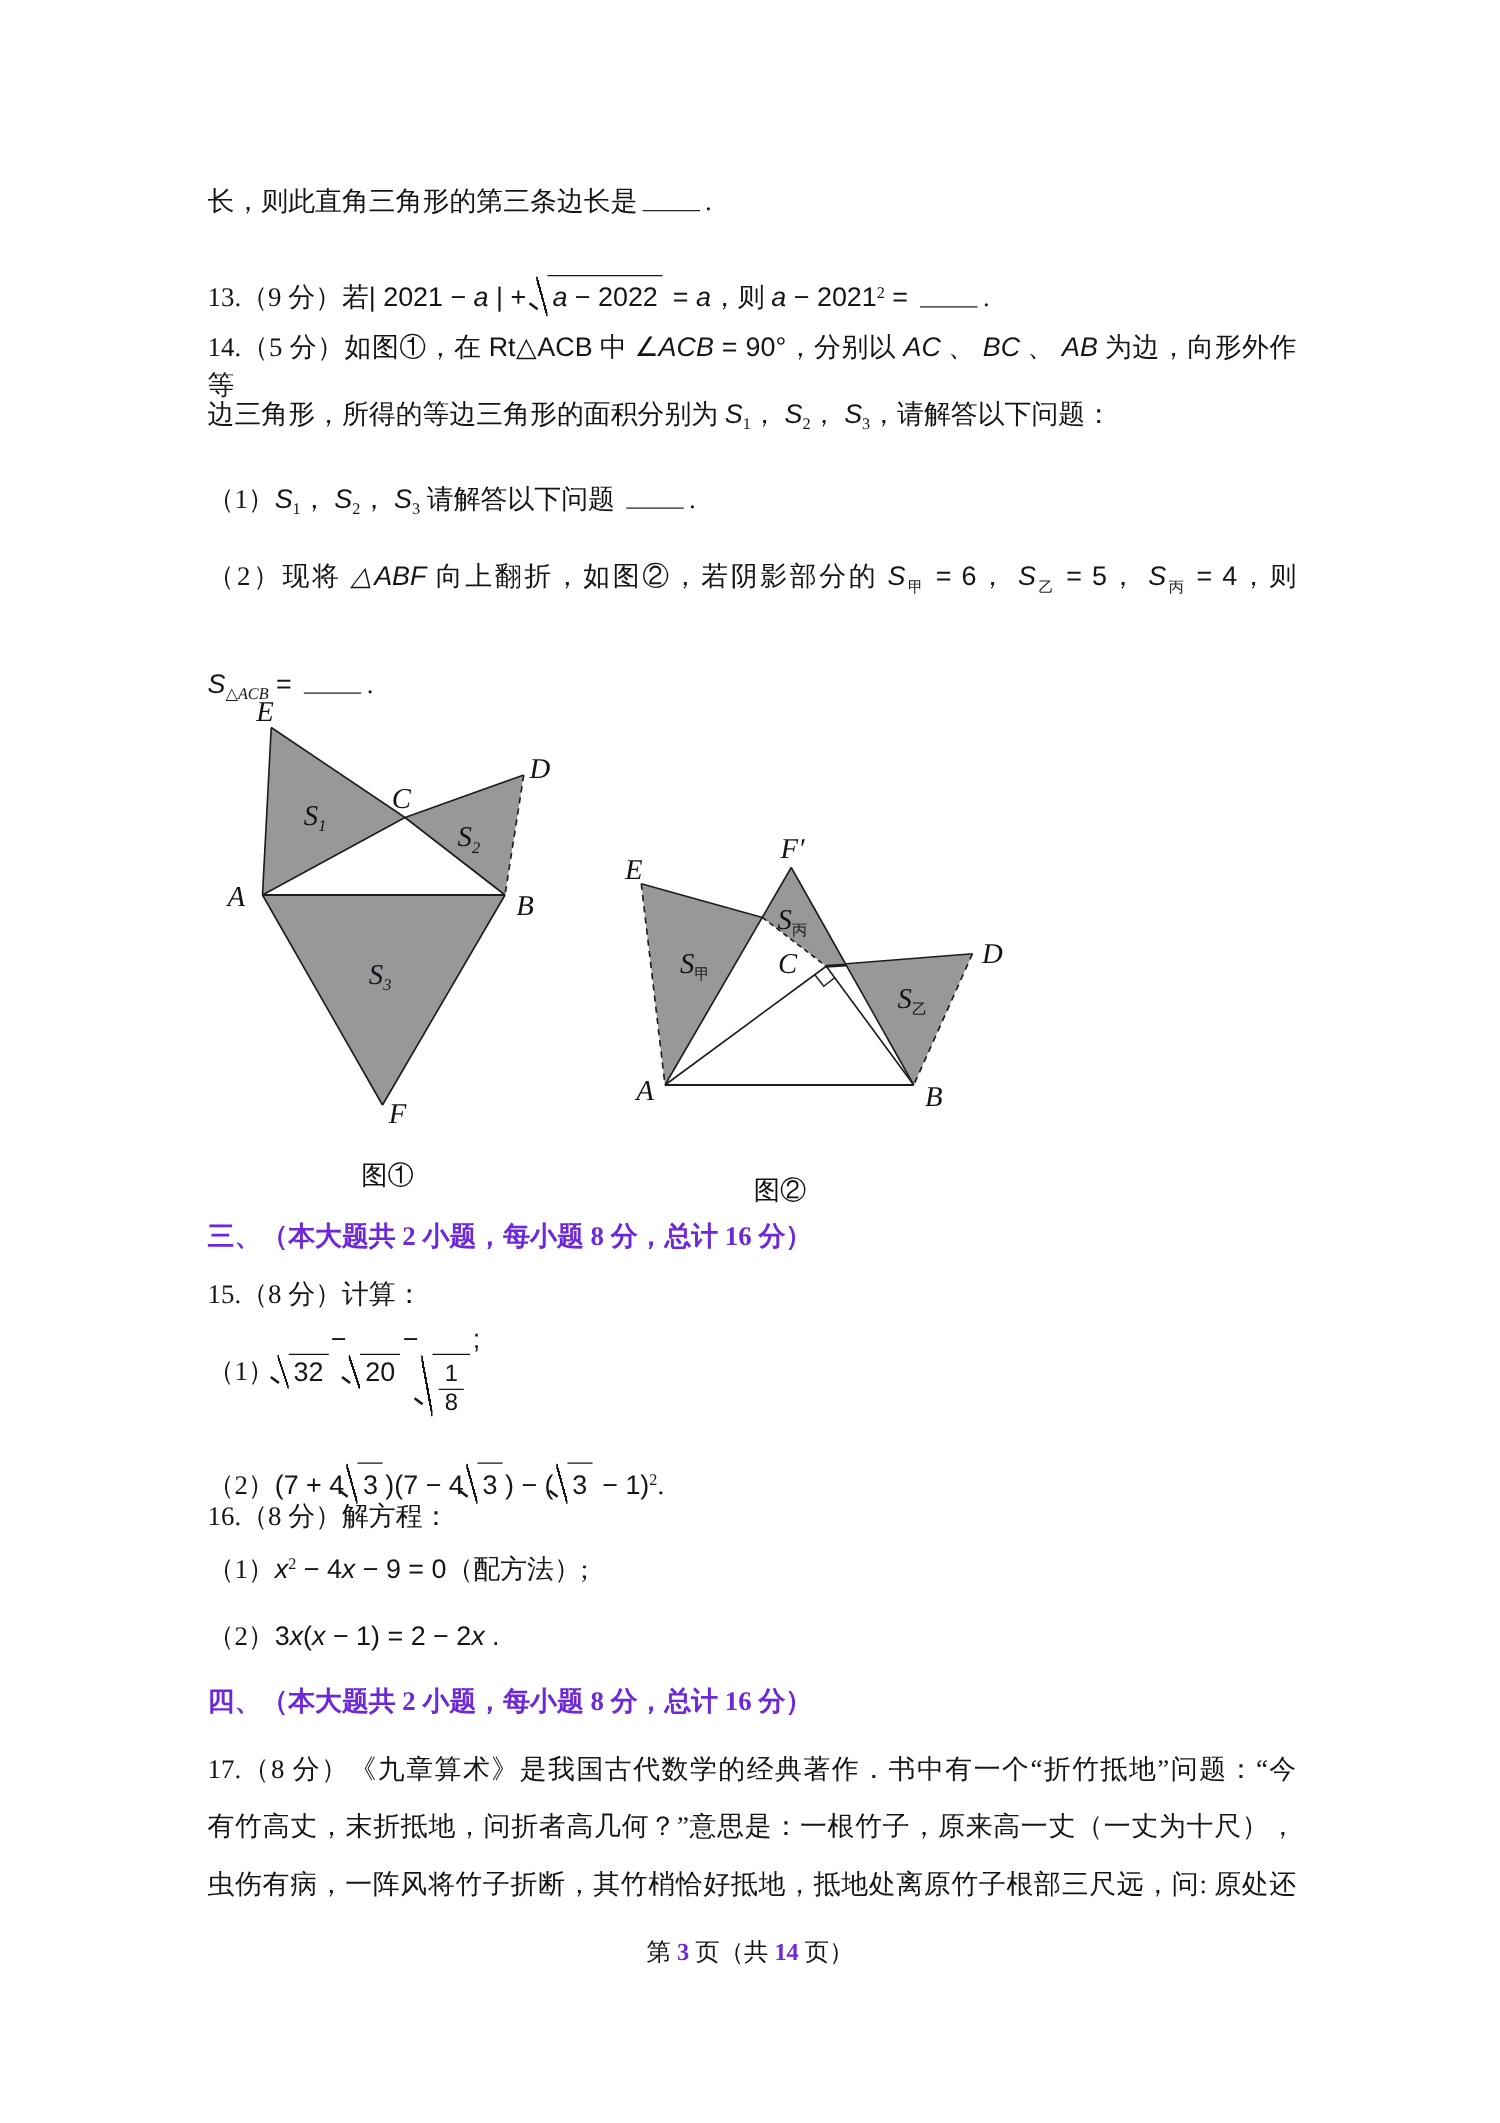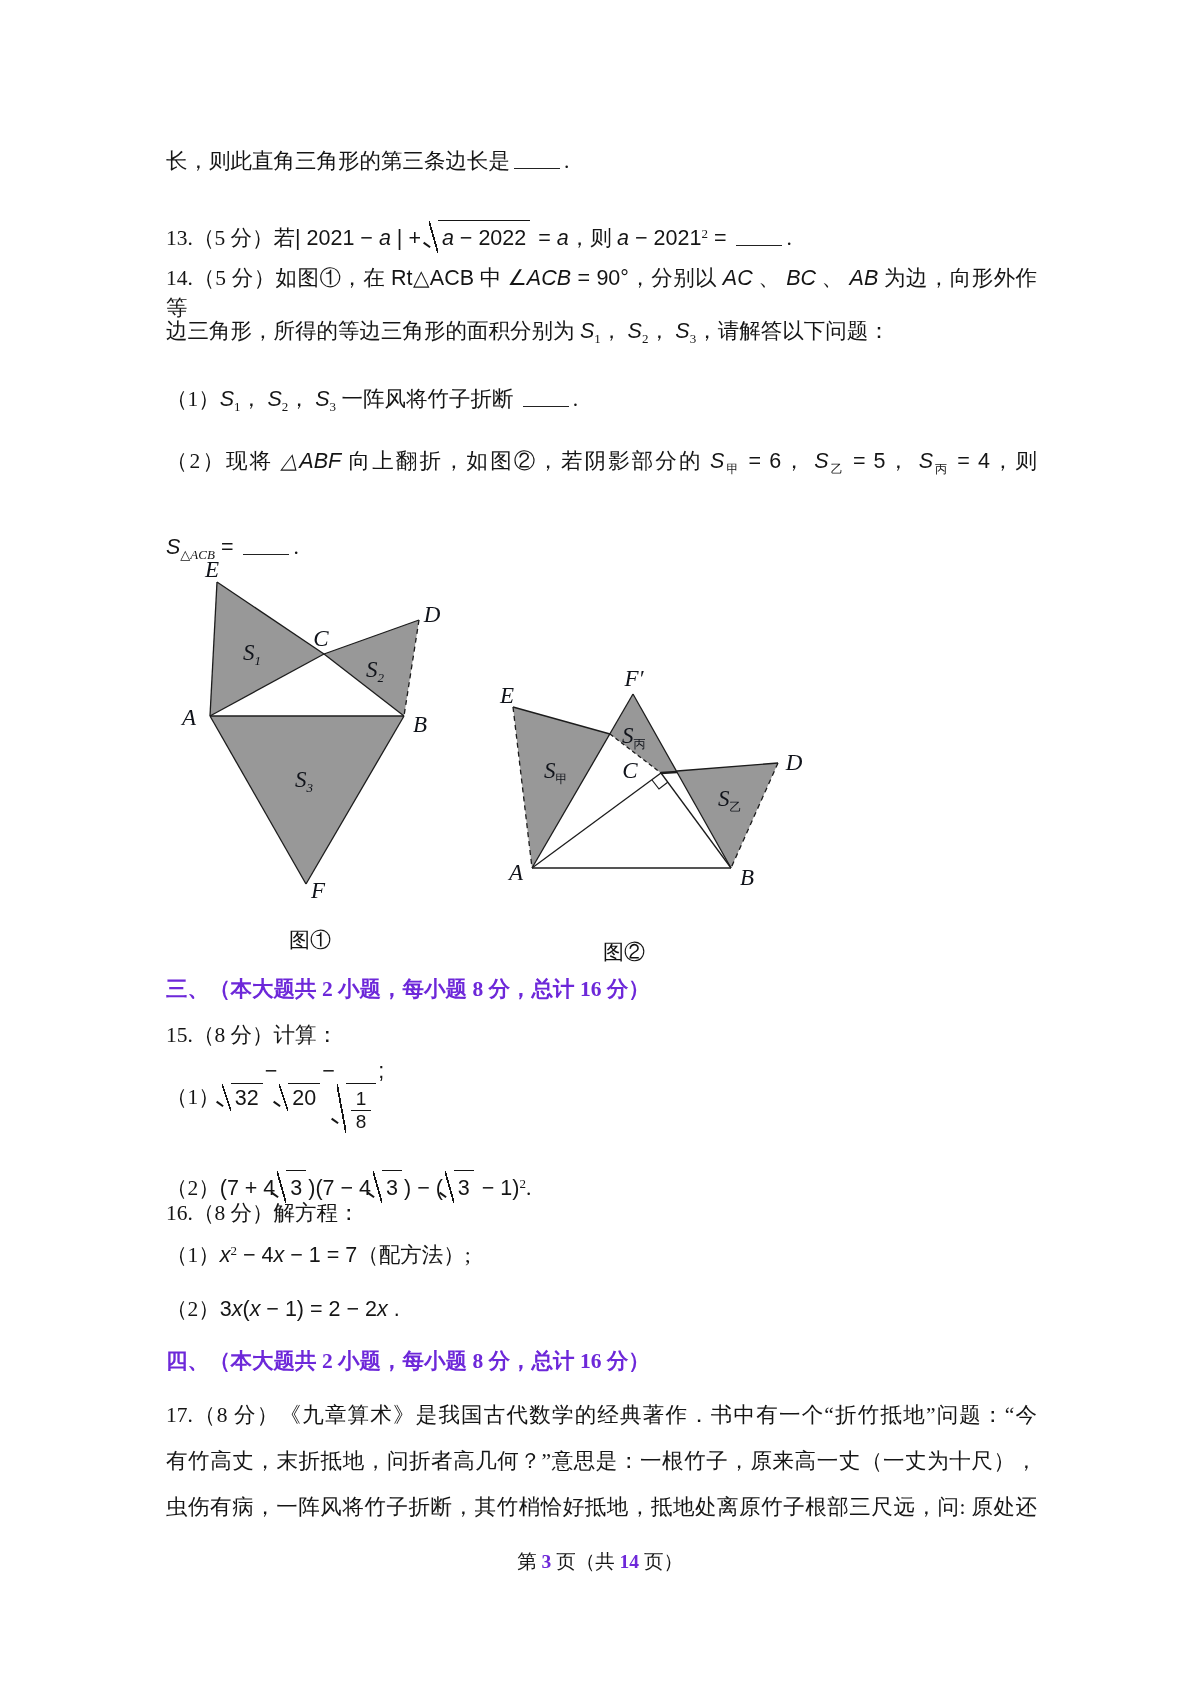--- a/index.html
+++ b/index.html
@@ -34,33 +34,33 @@
   .fcap{font-family:"Liberation Serif","DejaVu Serif",serif;font-size:21px;fill:#111;}
 </style>
 </head>
 <body>
 
 <div class="line" style="top:146px">
   <span>长，则此直角三角形的第三条边长是</span><span class="blank"></span><span>.</span>
 </div>
 
 <div class="line" style="top:196px">
-  <span>13.（5 分）若</span><span class="m">| 2021 − </span><span class="m it">a</span><span class="m"> | + </span><span class="sq m"><span class="it">a</span><span> − 2022</span></span><span class="m"> = </span><span class="m it">a</span><span>，则 </span><span class="m it">a</span><span class="m"> − 2021</span><sup class="s2">2</sup><span class="m"> = </span><span class="blank"></span><span>.</span>
+  <span>13.（9 分）若</span><span class="m">| 2021 − </span><span class="m it">a</span><span class="m"> | + </span><span class="sq m"><span class="it">a</span><span> − 2022</span></span><span class="m"> = </span><span class="m it">a</span><span>，则 </span><span class="m it">a</span><span class="m"> − 2021</span><sup class="s2">2</sup><span class="m"> = </span><span class="blank"></span><span>.</span>
 </div>
 
 <div class="line jfull" style="top:263px">
   <span>14.（5 分）如图①，在 </span><span class="m">Rt△ACB</span><span> 中 </span><span class="m">∠</span><span class="m it">ACB</span><span class="m"> = 90°</span><span>，分别以 </span><span class="m it">AC</span><span> 、 </span><span class="m it">BC</span><span> 、 </span><span class="m it">AB</span><span> 为边，向形外作等</span>
 </div>
 
 <div class="line" style="top:316px">
   <span>边三角形，所得的等边三角形的面积分别为 </span><span class="m it">S</span><sub class="ss">1</sub><span>， </span><span class="m it">S</span><sub class="ss">2</sub><span>， </span><span class="m it">S</span><sub class="ss">3</sub><span>，请解答以下问题：</span>
 </div>
 
 <div class="line" style="top:384px">
-  <span>（1）</span><span class="m it">S</span><sub class="ss">1</sub><span>， </span><span class="m it">S</span><sub class="ss">2</sub><span>， </span><span class="m it">S</span><sub class="ss">3</sub><span> 一阵风将竹子折断 </span><span class="blank"></span><span>.</span>
+  <span>（1）</span><span class="m it">S</span><sub class="ss">1</sub><span>， </span><span class="m it">S</span><sub class="ss">2</sub><span>， </span><span class="m it">S</span><sub class="ss">3</sub><span> 请解答以下问题 </span><span class="blank"></span><span>.</span>
 </div>
 
 <div class="line jfull" style="top:446px">
   <span>（2）现将 </span><span class="m it">△ABF</span><span> 向上翻折，如图②，若阴影部分的 </span><span class="m it">S</span><sub class="cjk">甲</sub><span class="m"> = 6</span><span>， </span><span class="m it">S</span><sub class="cjk">乙</sub><span class="m"> = 5</span><span>， </span><span class="m it">S</span><sub class="cjk">丙</sub><span class="m"> = 4</span><span>，则</span>
 </div>
 
 <div class="line" style="top:532px">
   <span class="m it">S</span><sub class="ss it">△ACB</sub><span class="m"> = </span><span class="blank"></span><span>.</span>
 </div>
 
@@ -83,21 +83,21 @@
   </span>
 </div>
 
 <div class="line" style="top:1146px">
   <span>（2）</span><span class="m">(7 + 4</span><span class="sq m">3</span><span class="m">)(7 − 4</span><span class="sq m">3</span><span class="m">) − (</span><span class="sq m">3</span><span class="m"> − 1)</span><sup class="s2">2</sup><span>.</span>
 </div>
 
 <div class="line" style="top:1198px">16.（8 分）解方程：</div>
 
 <div class="line" style="top:1240px">
-  <span>（1）</span><span class="m it">x</span><sup class="s2">2</sup><span class="m"> − 4</span><span class="m it">x</span><span class="m"> − 1 = 7</span><span>（配方法）;</span>
+  <span>（1）</span><span class="m it">x</span><sup class="s2">2</sup><span class="m"> − 4</span><span class="m it">x</span><span class="m"> − 9 = 0</span><span>（配方法）;</span>
 </div>
 
 <div class="line" style="top:1294px">
   <span>（2）</span><span class="m">3</span><span class="m it">x</span><span class="m">(</span><span class="m it">x</span><span class="m"> − 1) = 2 − 2</span><span class="m it">x</span><span class="m"> .</span>
 </div>
 
 <div class="line bold" style="top:1346px">四、（本大题共 2 小题，每小题 8 分，总计 16 分）</div>
 
 <div class="line jfull" style="top:1400px">17.（8 分）《九章算术》是我国古代数学的经典著作．书中有一个“折竹抵地”问题：“今</div>
 <div class="line jfull" style="top:1446px">有竹高丈，末折抵地，问折者高几何？”意思是：一根竹子，原来高一丈（一丈为十尺），</div>

